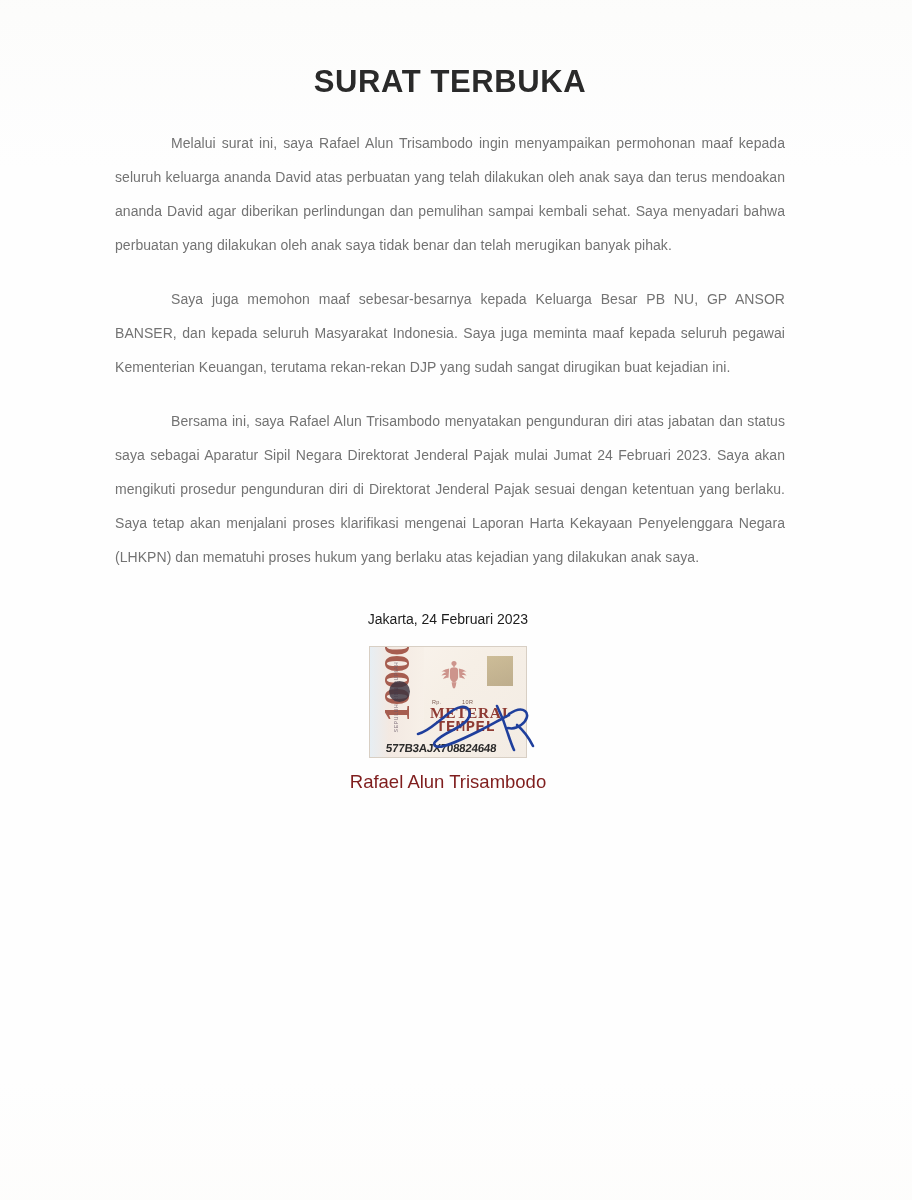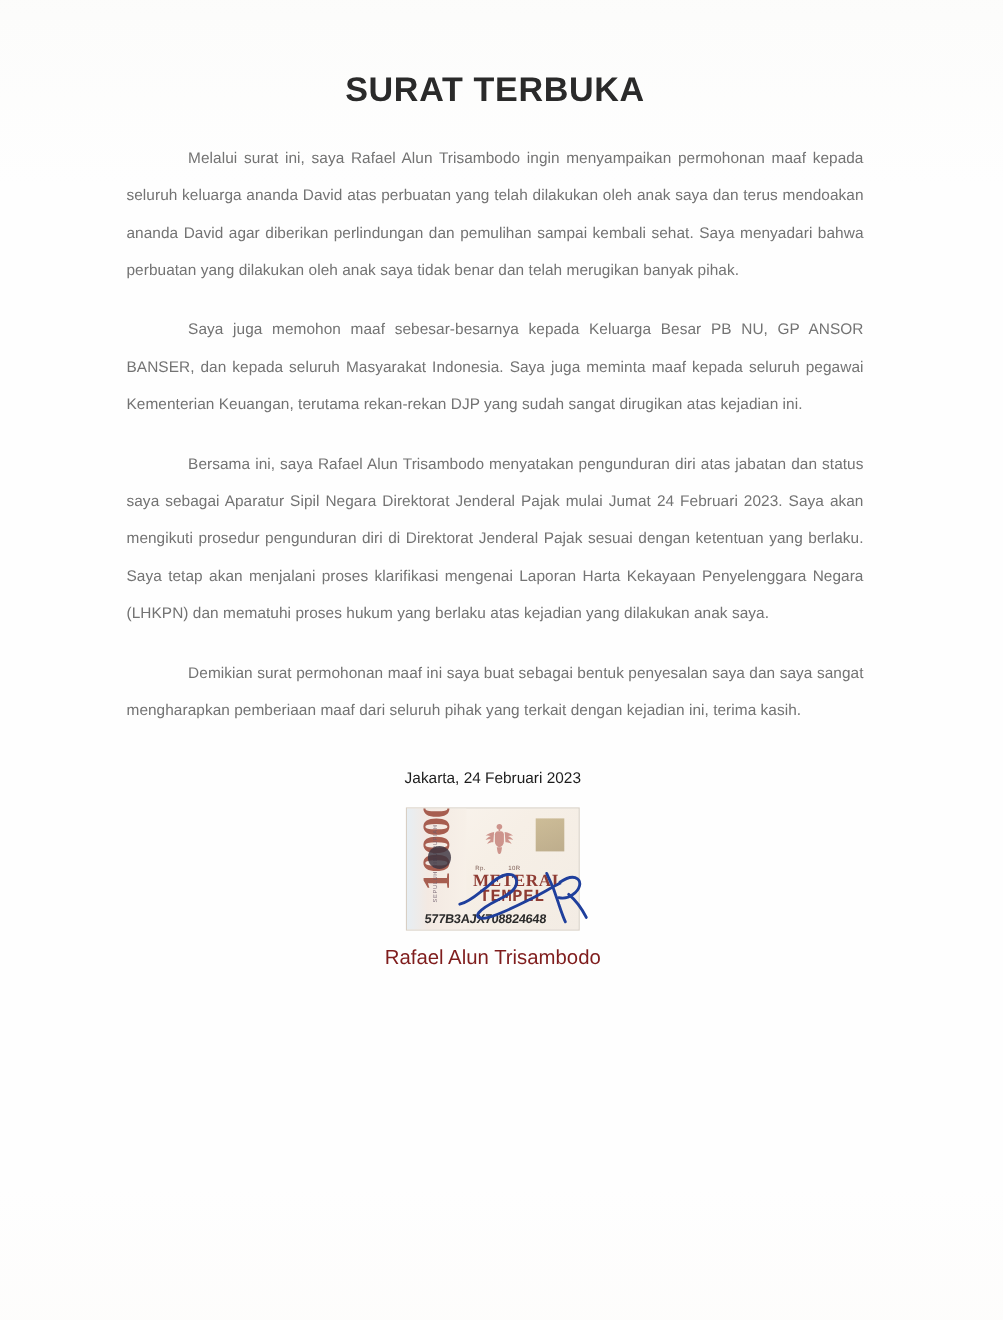--- a/index.html
+++ b/index.html
@@ -268,23 +268,22 @@
 <body>
 
 <div class="page">
 
   <div class="content">
 
     <h1 class="doc-title">SURAT TERBUKA</h1>
 
     <div class="body-block">
       <p class="para">Melalui surat ini, saya Rafael Alun Trisambodo ingin menyampaikan permohonan maaf kepada seluruh keluarga ananda David atas perbuatan yang telah dilakukan oleh anak saya dan terus mendoakan ananda David agar diberikan perlindungan dan pemulihan sampai kembali sehat. Saya menyadari bahwa perbuatan yang dilakukan oleh anak saya tidak benar dan telah merugikan banyak pihak.</p>
-      <p class="para">Saya juga memohon maaf sebesar-besarnya kepada Keluarga Besar PB NU, GP ANSOR BANSER, dan kepada seluruh Masyarakat Indonesia. Saya juga meminta maaf kepada seluruh pegawai Kementerian Keuangan, terutama rekan-rekan DJP yang sudah sangat dirugikan atas kejadian ini.</p>
+      <p class="para">Saya juga memohon maaf sebesar-besarnya kepada Keluarga Besar PB NU, GP ANSOR BANSER, dan kepada seluruh Masyarakat Indonesia. Saya juga meminta maaf kepada seluruh pegawai Kementerian Keuangan, terutama rekan-rekan DJP yang sudah sangat dirugikan buat kejadian ini.</p>
       <p class="para">Bersama ini, saya Rafael Alun Trisambodo menyatakan pengunduran diri atas jabatan dan status saya sebagai Aparatur Sipil Negara Direktorat Jenderal Pajak mulai Jumat 24 Februari 2023. Saya akan mengikuti prosedur pengunduran diri di Direktorat Jenderal Pajak sesuai dengan ketentuan yang berlaku. Saya tetap akan menjalani proses klarifikasi mengenai Laporan Harta Kekayaan Penyelenggara Negara (LHKPN) dan mematuhi proses hukum yang berlaku atas kejadian yang dilakukan anak saya.</p>
-      <p class="para">Demikian surat permohonan maaf ini saya buat sebagai bentuk penyesalan saya dan saya sangat mengharapkan pemberiaan maaf dari seluruh pihak yang terkait dengan kejadian ini, terima kasih.</p>
     </div>
 
     <div class="sign-block">
       <div class="sign-inner">
 
         <div class="sign-place-date">Jakarta, 24 Februari 2023</div>
 
         <div class="stamp-wrap">
 
           <div class="stamp">

